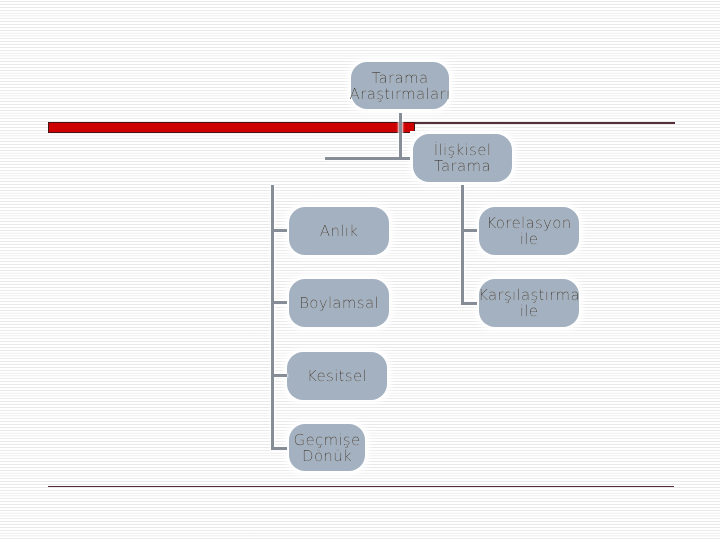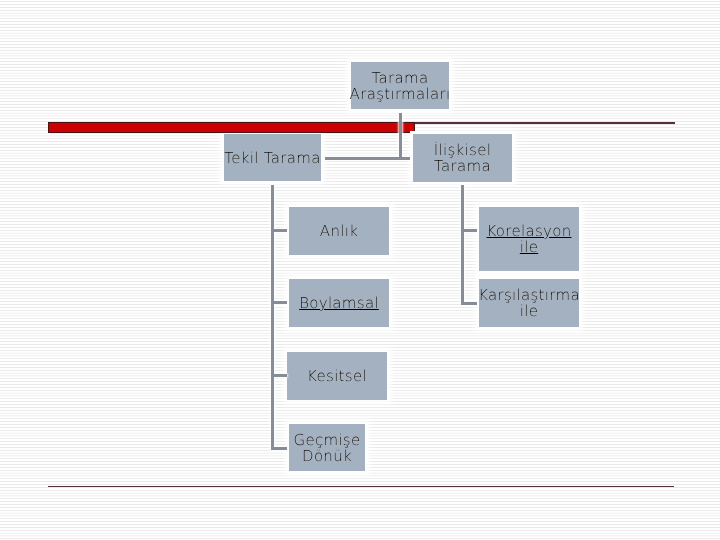--- a/index.html
+++ b/index.html
@@ -3,24 +3,24 @@
 <meta charset="utf-8">
 <title>Tarama Arastirmalari</title>
 <style>
   html,body{margin:0;padding:0;}
   body{width:720px;height:540px;background:#ffffff;overflow:hidden;
        font-family:"DejaVu Sans",sans-serif;-webkit-font-smoothing:antialiased;text-rendering:geometricPrecision;}
   #slide{position:relative;width:720px;height:540px;background:#ffffff;}
   #stripes{position:absolute;left:0;top:0;width:720px;height:540px;
       background:repeating-linear-gradient(to bottom,
         #ffffff 0px,#ffffff 1.0px,#e9e9e9 1.45px,#e9e9e9 1.9px,#ffffff 2.35px,#ffffff 2.857px);}
-  .node{position:absolute;background:#a3b1c0;color:#000000;
+  .node{position:absolute;background:#a3b1c0;color:#404040;
         display:flex;align-items:center;justify-content:center;text-align:center;
         font-weight:200;font-size:15px;letter-spacing:0.3px;line-height:16px;white-space:nowrap;text-shadow:0 0 0.25px #ffffff;filter:opacity(1);
-        box-sizing:border-box;}
+        box-sizing:border-box;border-radius:16px;}
   .node{box-shadow:0 0 5px 4px rgba(255,255,255,1);z-index:2;}
   .conn{position:absolute;background:#868d96;}
   #connectors{position:absolute;z-index:4;left:0;top:0;width:720px;height:540px;
      filter:drop-shadow(0 0 1.1px #fff) drop-shadow(0 0 1.1px #fff);}
   .redbar{position:absolute;z-index:3;background:#cc0000;border:1px solid #4a1212;border-right:none;box-sizing:border-box;}
   .redbar2{position:absolute;z-index:3;background:#cc0000;border-top:1px solid #4a1212;border-left:1px solid #4a1212;border-right:1px solid #4a1212;box-sizing:border-box;}
   .thinred{position:absolute;z-index:3;background:#563039;}
 </style>
 </head>
 <body>
@@ -45,44 +45,41 @@
 
   <div class="conn" style="left:461px;top:185px;width:3px;height:120px;"></div>
   <div class="conn" style="left:461px;top:229px;width:16px;height:3px;"></div>
   <div class="conn" style="left:461px;top:302px;width:16px;height:3px;"></div>
   </div>
 
   <div class="node" style="left:351px;top:62px;width:98px;height:47px;">
     <span><span>Tarama</span><br><span>Araştırmaları</span></span>
   </div>
 
-  <div class="node" style="left:224px;top:134px;width:97px;height:47px;">
-    <span>Tekil Tarama</span>
-  </div>
 
   <div class="node" style="left:413px;top:134px;width:99px;height:48px;text-align:center;">
     <span><span>İlişkisel</span><br><span>Tarama</span></span>
   </div>
 
   <div class="node" style="left:289px;top:207px;width:100px;height:48px;justify-content:center;">
     <span>Anlık</span>
   </div>
 
-  <div class="node" style="left:289px;top:279px;width:100px;height:48px;text-decoration:underline;">
+  <div class="node" style="left:289px;top:279px;width:100px;height:48px;">
     <span>Boylamsal</span>
   </div>
 
   <div class="node" style="left:287px;top:352px;width:100px;height:48px;">
     <span>Kesitsel</span>
   </div>
 
   <div class="node" style="left:289px;top:424px;width:76px;height:47px;">
     <span><span>Geçmişe</span><br><span>Dönük</span></span>
   </div>
 
-  <div class="node" style="left:479px;top:207px;width:100px;height:64px;text-decoration:underline;">
+  <div class="node" style="left:479px;top:207px;width:100px;height:48px;">
     <span><span>Korelasyon</span><br><span>ile</span></span>
   </div>
 
   <div class="node" style="left:479px;top:279px;width:100px;height:48px;">
     <span><span>Karşılaştırma</span><br><span>ile</span></span>
   </div>
 </div>
 
 </body></html>

